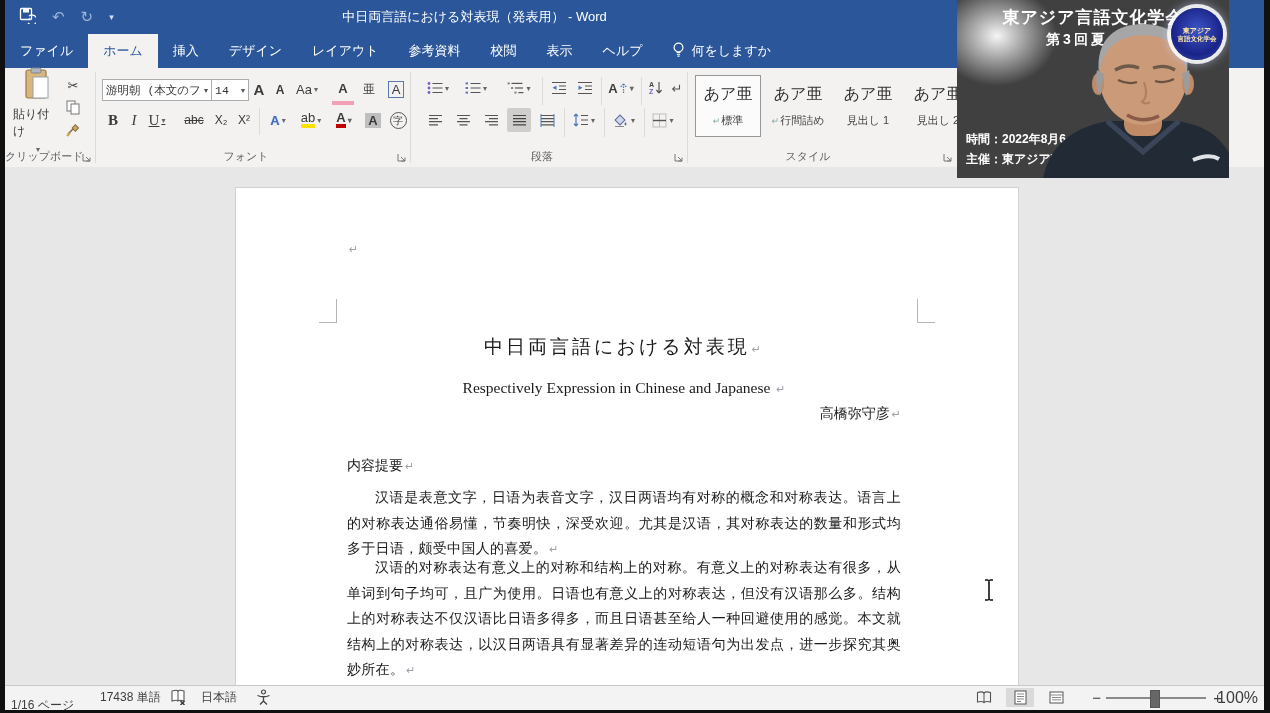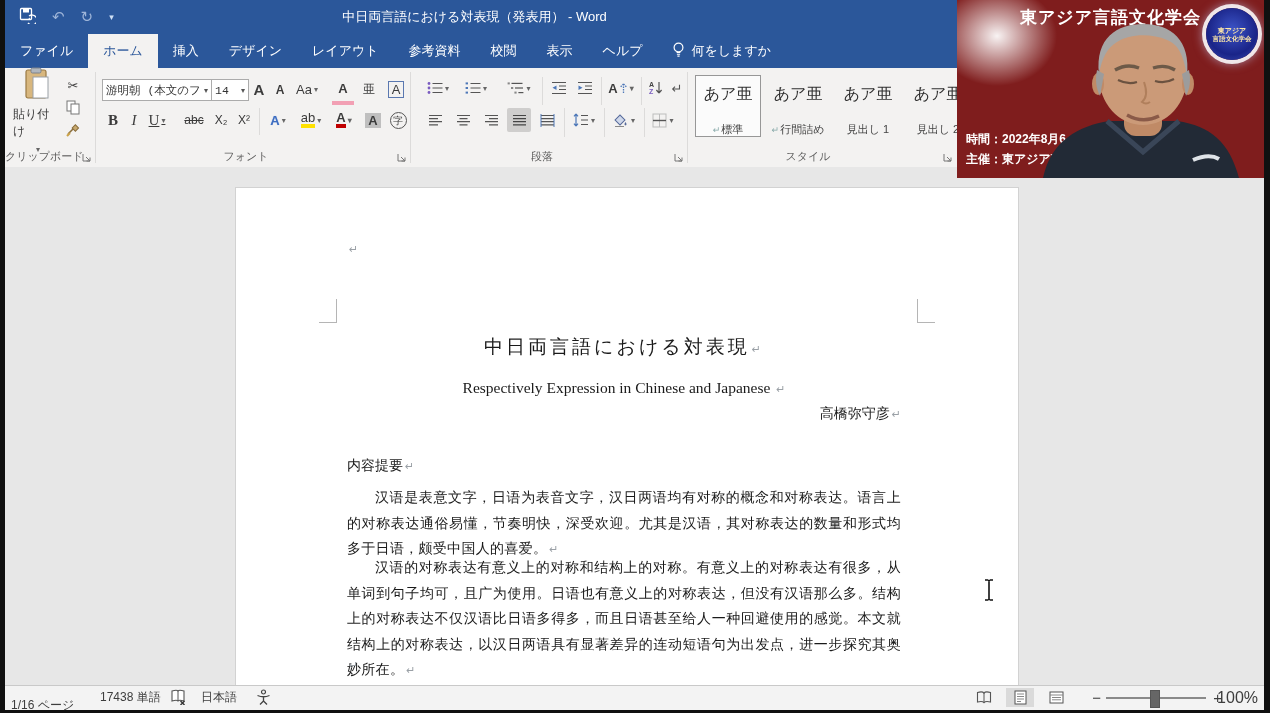--- a/index.html
+++ b/index.html
@@ -31,39 +31,39 @@
   .chip-sel{background:#cfcecd;border-radius:2px;}
   .u-bar{border-bottom:4px solid #ffe100;line-height:12px;}
   .r-bar{border-bottom:4px solid #c00000;line-height:12px;}
   .boxA{border:1px solid #5a78b0;padding:0 3px;}
   .fx{color:#3f6ec0;font-weight:bold;text-shadow:0 0 1px #9db9e8;}
   .shadeA{background:#bfbfbf;padding:0 3px;}
   .encl{border:1px solid #555;border-radius:50%;width:15px;height:15px;line-height:15px;text-align:center;font-size:10px;}
   .stylei{position:absolute;top:7px;width:64px;height:60px;text-align:center;border:1px solid transparent;}
   .stylei.sel{border:1px solid #979797;background:#fbfbfb;}
   .stylei .prev{font-family:"Liberation Serif","DejaVu Serif",serif;font-size:16px;color:#2f2f2f;margin-top:8px;}
-  .stylei .slbl{font-size:11px;color:#444;margin-top:17px;white-space:nowrap;}
+  .stylei .slbl{font-size:11px;color:#444;margin-top:8px;white-space:nowrap;}
   .smark{color:#8aa;font-size:9px;margin-right:1px;}
   
   .docarea{position:absolute;left:0;right:0;top:167px;bottom:24px;background:#e7e7e7;overflow:hidden;}
   .page{position:absolute;left:230px;top:20px;width:782px;height:520px;background:#fff;border:1px solid #d2d2d2;}
   .pmark{color:#9aa0a6;font-size:11px;margin-left:2px;font-family:"DejaVu Sans",sans-serif;}
   .crop{position:absolute;background:#b5b5b5;}
   .dtxt{position:absolute;left:111px;width:554px;font-family:"Liberation Serif","DejaVu Serif",serif;color:#1a1a1a;}
   .dbody{font-size:14px;line-height:25.6px;text-align:justify;letter-spacing:0.3px;}
   
   .statusbar{position:absolute;left:0;right:0;bottom:0;height:24px;background:#f3f3f3;border-top:1px solid #c9c9c9;font-size:12px;color:#3d3d3d;}
   .sitem{position:absolute;top:0;height:23px;line-height:23px;white-space:nowrap;}
   .sicon{position:absolute;top:3px;}
   .viewbtn{position:absolute;top:2px;width:28px;height:19px;display:flex;align-items:center;justify-content:center;}
   .viewbtn.sel{background:#dadada;}
   .ztrack{position:absolute;top:11px;height:2px;background:#8a8a8a;}
   .zthumb{position:absolute;top:-7px;width:8px;height:16px;background:#666;border:1px solid #555;}
   
-  .overlay{position:absolute;left:957px;top:0;width:307px;height:178px;background:#7f1d1d;overflow:hidden;z-index:60;}
+  .overlay{position:absolute;left:957px;top:0;width:272px;height:178px;background:#404040;overflow:hidden;z-index:60;}
   .overlay .glow{position:absolute;left:-20px;top:-14px;width:120px;height:100px;background:radial-gradient(closest-side,rgba(255,255,255,.95),rgba(255,255,255,0));}
   .ov-line1{position:absolute;top:6px;left:0;right:0;text-align:center;color:#fff;font-weight:bold;font-size:17px;letter-spacing:1px;z-index:2;}
   .ov-line2{position:absolute;top:31px;left:0;width:240px;text-align:center;color:#fff;font-weight:bold;font-size:14px;letter-spacing:3px;z-index:2;}
   .ov-time{position:absolute;top:131px;left:9px;color:#fff;font-weight:bold;font-size:12px;z-index:2;white-space:nowrap;}
   .ov-host{position:absolute;top:151px;left:9px;color:#fff;font-weight:bold;font-size:12px;z-index:2;white-space:nowrap;}
   .ov-person{position:absolute;left:0;top:0;width:307px;height:178px;z-index:5;}
   .ov-logo{position:absolute;right:6px;top:8px;width:52px;height:52px;border-radius:50%;z-index:8;
     background:radial-gradient(circle at 50% 42%,#3d55c8 0%,#1a2488 62%,#3b4fb5 100%);
     box-shadow:0 0 0 4px rgba(255,255,255,.85),0 0 10px 4px rgba(200,215,255,.55);
     display:flex;flex-direction:column;align-items:center;justify-content:center;}
@@ -412,20 +412,21 @@
   </div>
  </div>
 
  <span class="ibeam"><svg width="14" height="24" viewBox="0 0 14 24">
         <path d="M3 2 h3 M8 2 h3 M7 2 v20 M3 22 h3 M8 22 h3 M6 2 q1 1 2 0 M6 22 q1 -1 2 0" stroke="#111" stroke-width="1.6" fill="none"></path>
       </svg></span>
 
  <div class="overlay">
    <div class="glow"></div>
    <div class="ov-line1">東アジア言語文化学会</div>
+   <div class="ov-line2">第3回夏</div>
    <div class="ov-time">時間：2022年8月6</div>
    <div class="ov-host">主催：東アジア言</div>
    <svg class="ov-person" viewBox="0 0 307 178">
      <path d="M86 178 C 94 140 122 126 152 121 L 220 121 C 254 126 272 142 282 178 Z" fill="#222a36"></path>
      <path d="M150 121 L 186 152 L 222 121" stroke="#3a4658" stroke-width="5" fill="none"></path>
      <rect x="167" y="98" width="38" height="38" rx="12" fill="#c08a66"></rect>
      <ellipse cx="186" cy="76" rx="44" ry="49" fill="#cb9a78"></ellipse>
      <ellipse cx="141" cy="84" rx="6" ry="11" fill="#c08a66"></ellipse>
      <ellipse cx="231" cy="84" rx="6" ry="11" fill="#c08a66"></ellipse>
      <path d="M142 74 C 138 38 160 24 186 24 C 214 24 234 40 230 76 C 226 52 220 44 210 40 C 194 33 172 34 160 42 C 150 48 145 58 142 74 Z" fill="#a6a6a6"></path>

